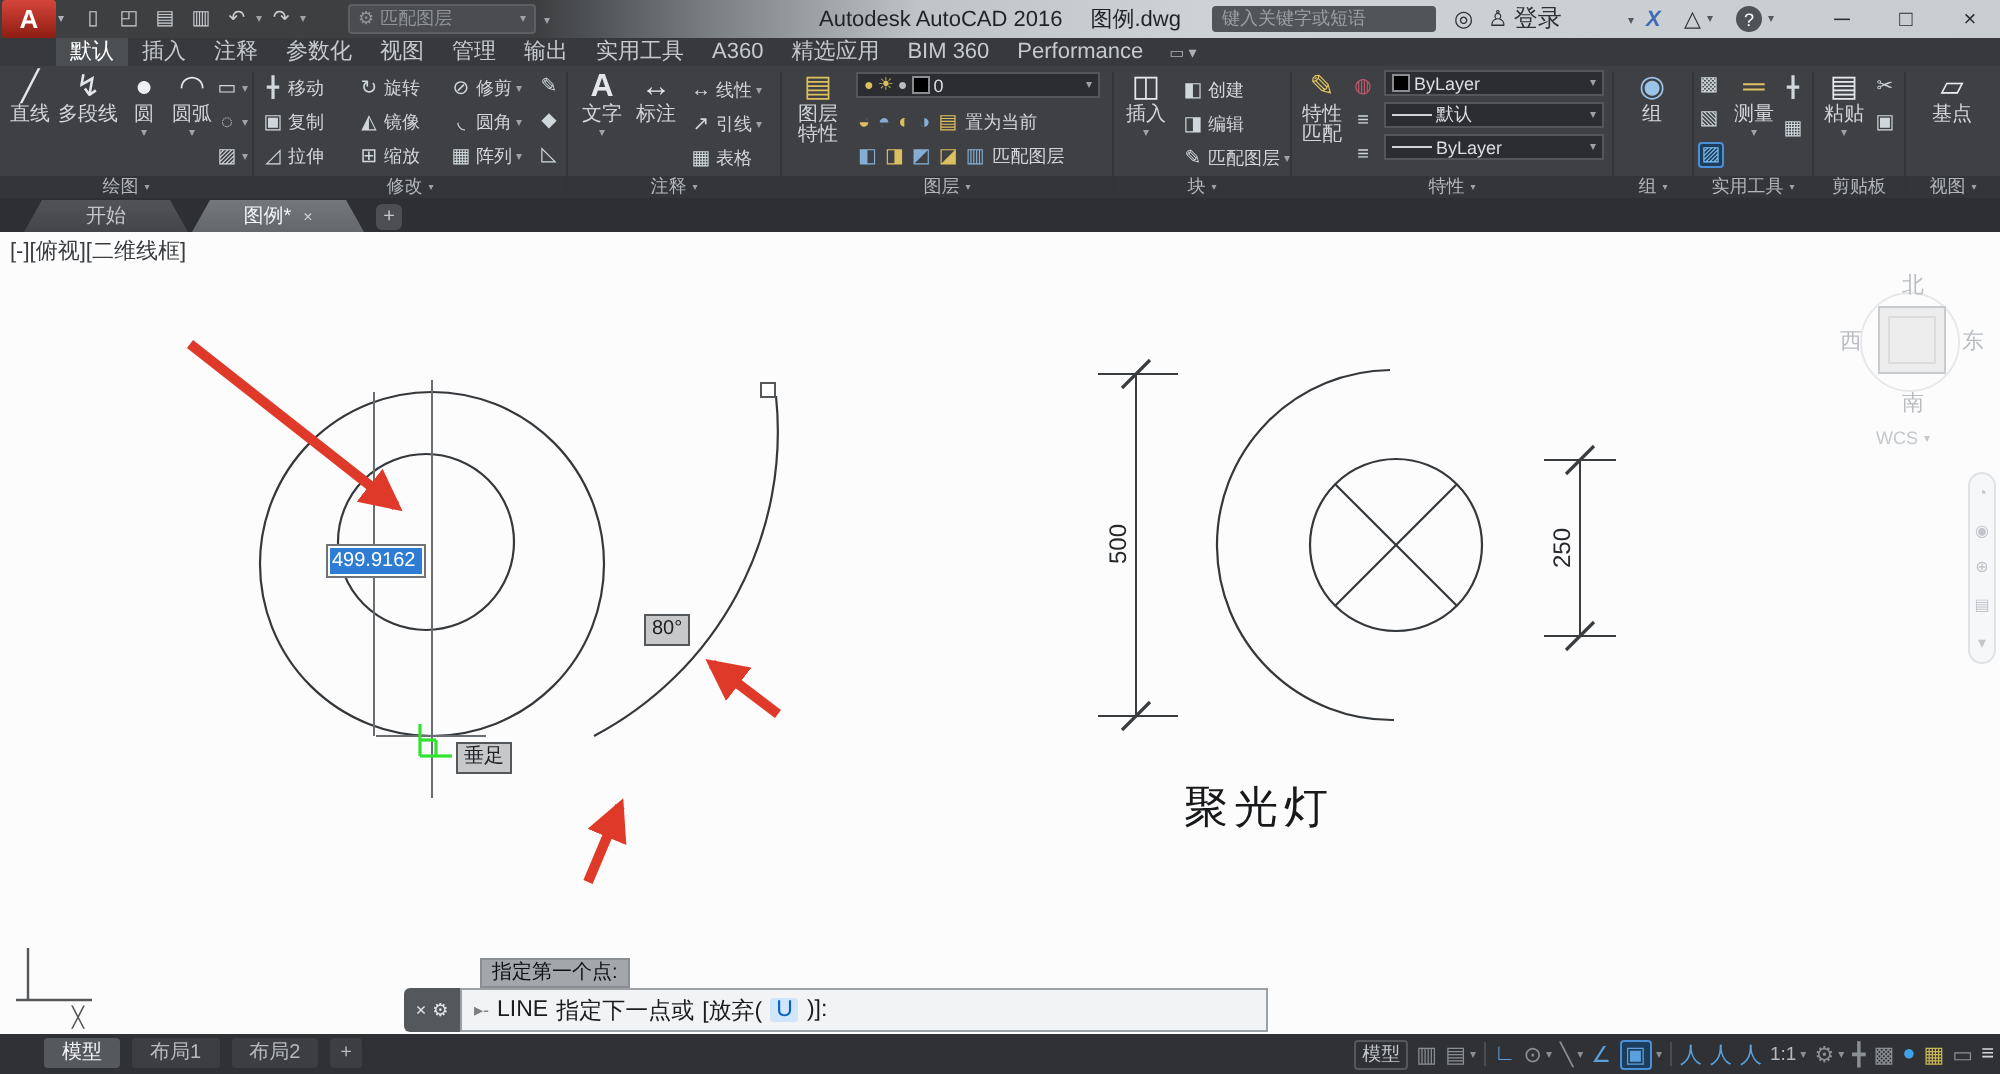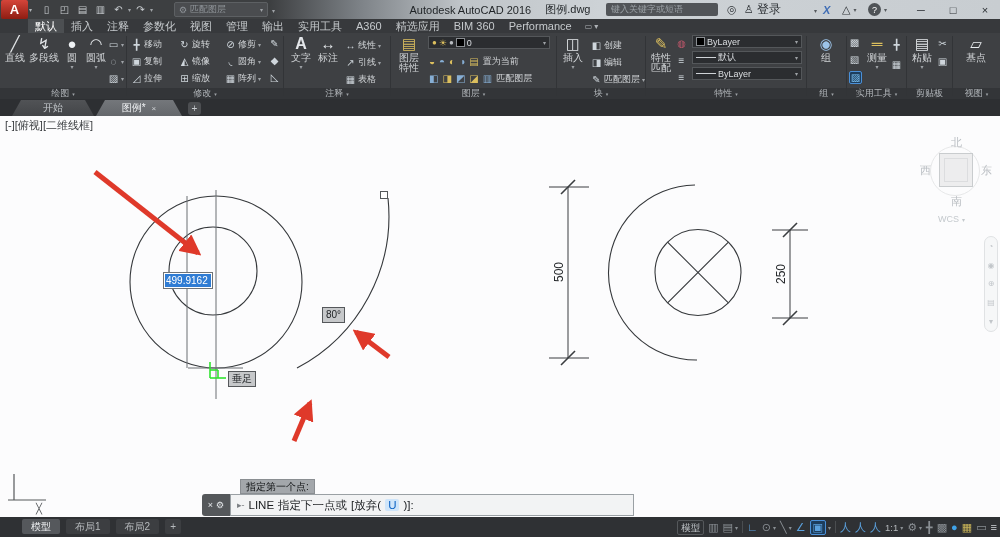--- a/index.html
+++ b/index.html
@@ -536,20 +536,21 @@
   </svg>
 
   <div class="ab vplabel"><span>[-][俯视][二维线框]</span></div>
 
   <div class="ab diminput">
     <input readonly="" value="499.9162" style="">
   </div>
   <div class="ab tip" style="left:322px;top:307px"><span>80°</span></div>
   <div class="ab tip" style="left:228px;top:371px"><span>垂足</span></div>
   <div class="ab ptip" style="left:240px;top:479px"><span>指定第一个点:</span></div>
+  <div class="ab figlabel"><span>聚光灯</span></div>
 
   <div class="ab vc-ring"></div>
   <div class="ab vc-dir" style="left:951px;top:135px">北</div>
   <div class="ab vc-dir" style="left:920px;top:163px">西</div>
   <div class="ab vc-dir" style="left:981px;top:163px">东</div>
   <div class="ab vc-dir" style="left:951px;top:194px">南</div>
   <div class="ab vc-face">
       <div class="inner"></div>
     </div>
   <div class="ab wcs">

